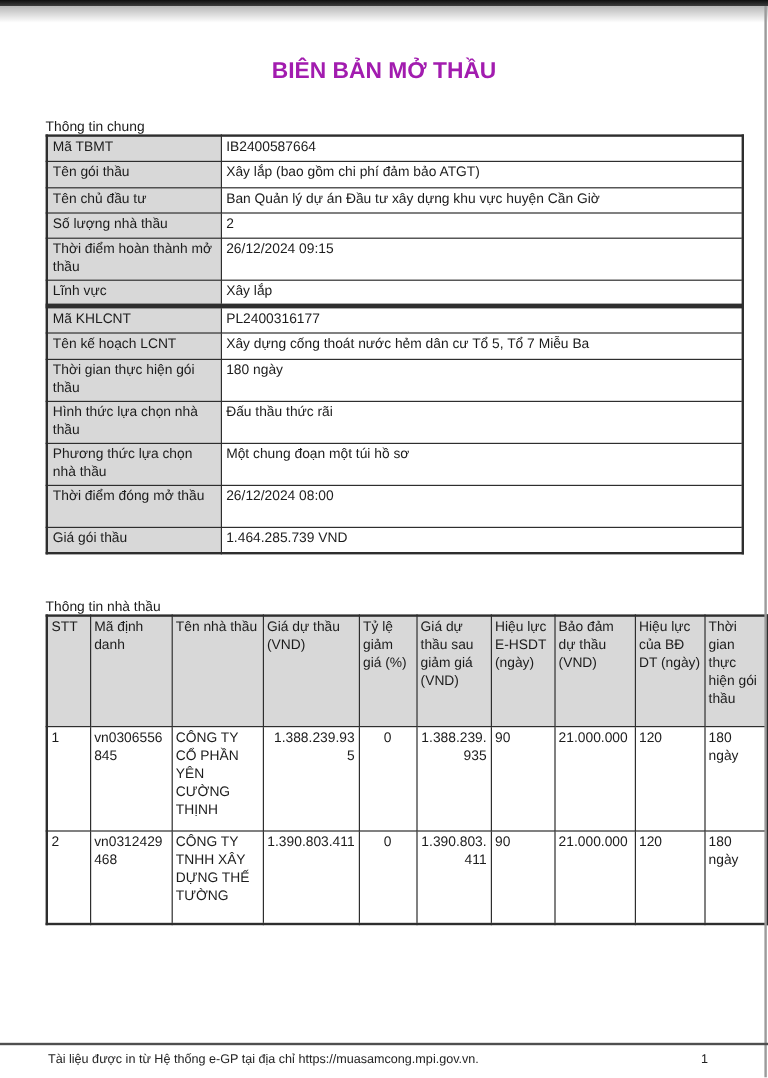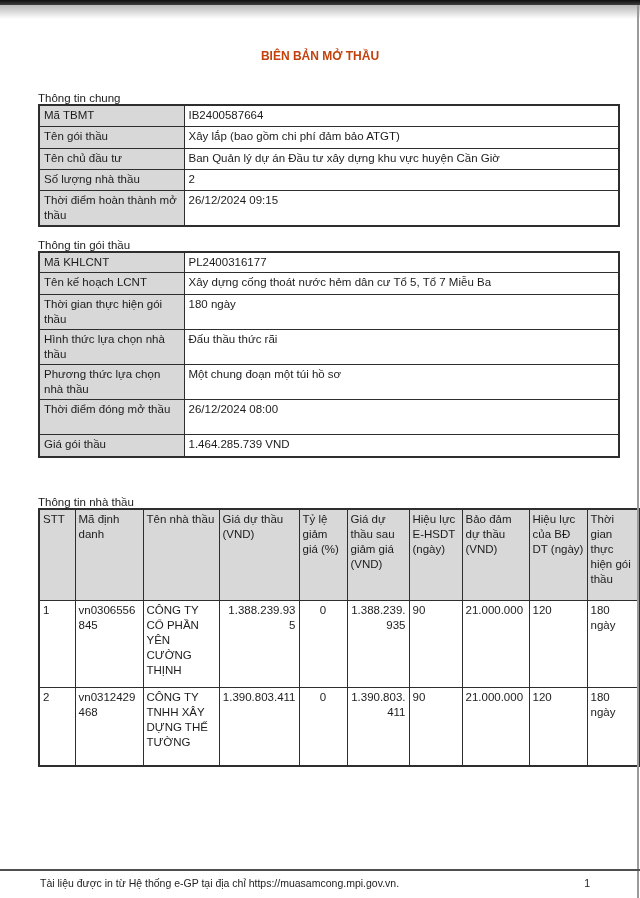--- a/index.html
+++ b/index.html
@@ -14,22 +14,22 @@
   }
   .topbar { height: 5px; background: linear-gradient(#0e0e0e, #3d3d3d); }
   .topshadow { height: 14px; background: linear-gradient(rgba(0,0,0,0.28), rgba(0,0,0,0)); }
   .page-edge-right {
     position: absolute; top: 5px; bottom: 0; left: 637px; width: 2px;
     background: #9b9b9b;
   }
   .content { padding-left: 38px; padding-right: 2px; }
   .doc-title {
     margin-top: 30px; margin-left: -18px; width: 600px;
-    text-align: center; font-weight: bold; font-size: 12px;
-    color: #c2410c;
+    text-align: center; font-weight: bold; font-size: 19px;
+    color: #a21caf;
   }
   .section-heading { font-size: 11.5px; color: #1c1c1c; }
   .sh-general  { margin-top: 29px; margin-bottom: 0; }
   .sh-package  { margin-top: 12px; margin-bottom: 0; }
   .sh-contract { margin-top: 38px; margin-bottom: 0; }
 
   table { border-collapse: collapse; table-layout: fixed; }
   table, td, th { border: 1px solid #2e2e2e; }
   table { border-width: 2px; }
   td, th {
@@ -91,24 +91,27 @@
       <td>Ban Quản lý dự án Đầu tư xây dựng khu vực huyện Cần Giờ</td>
     </tr>
     <tr class="h21">
       <td class="label-cell">Số lượng nhà thầu</td>
       <td>2</td>
     </tr>
     <tr class="h35">
       <td class="label-cell">Thời điểm hoàn thành mở thầu</td>
       <td>26/12/2024 09:15</td>
     </tr>
+    <tr class="h21">
+      <td class="label-cell">Lĩnh vực</td>
+      <td>Xây lắp</td>
+    </tr>
   </tbody>
     </table>
 
-  <div class="section-heading sh-package">Thông tin gói thầu</div>
   <table class="kv-table">
     <tbody>
         <tr class="h21">
       <td class="label-cell">Mã KHLCNT</td>
       <td>PL2400316177</td>
     </tr>
     <tr class="h22">
       <td class="label-cell">Tên kế hoạch LCNT</td>
       <td>Xây dựng cống thoát nước hẻm dân cư Tổ 5, Tổ 7 Miễu Ba</td>
     </tr>

